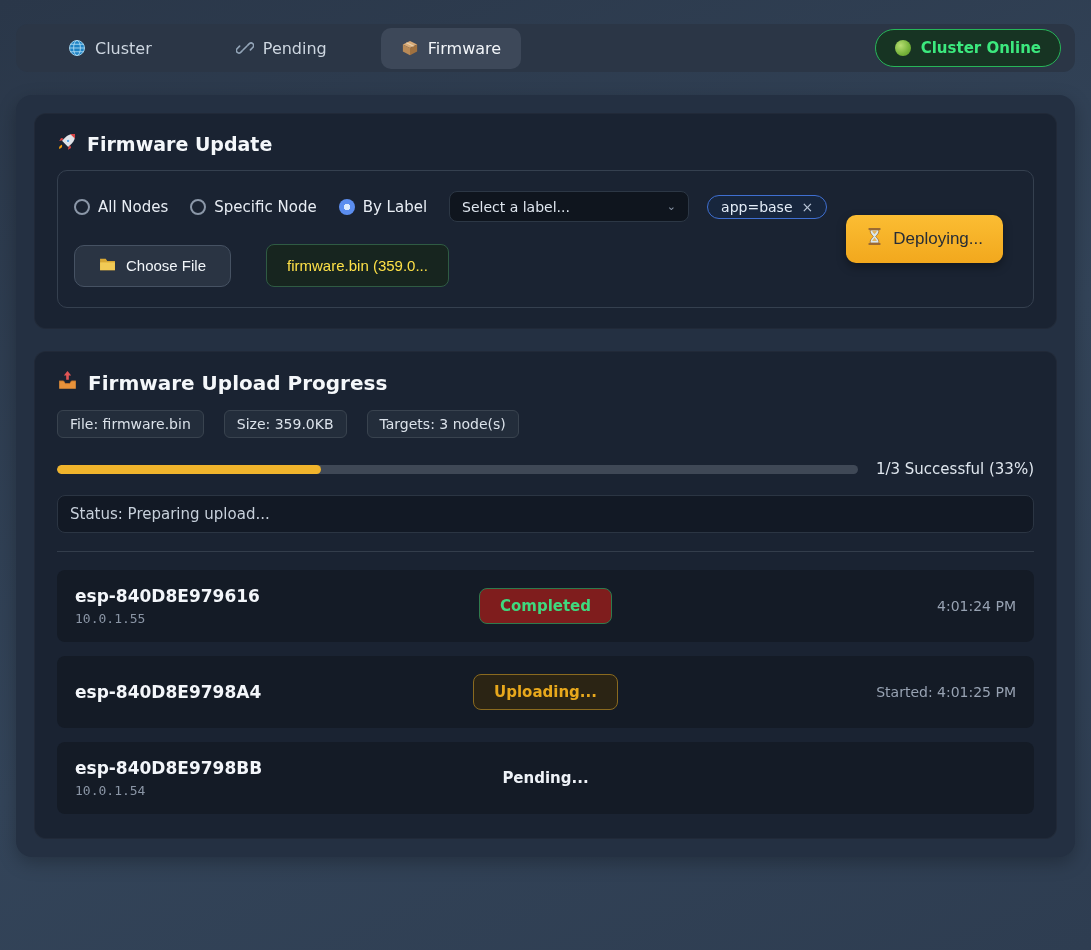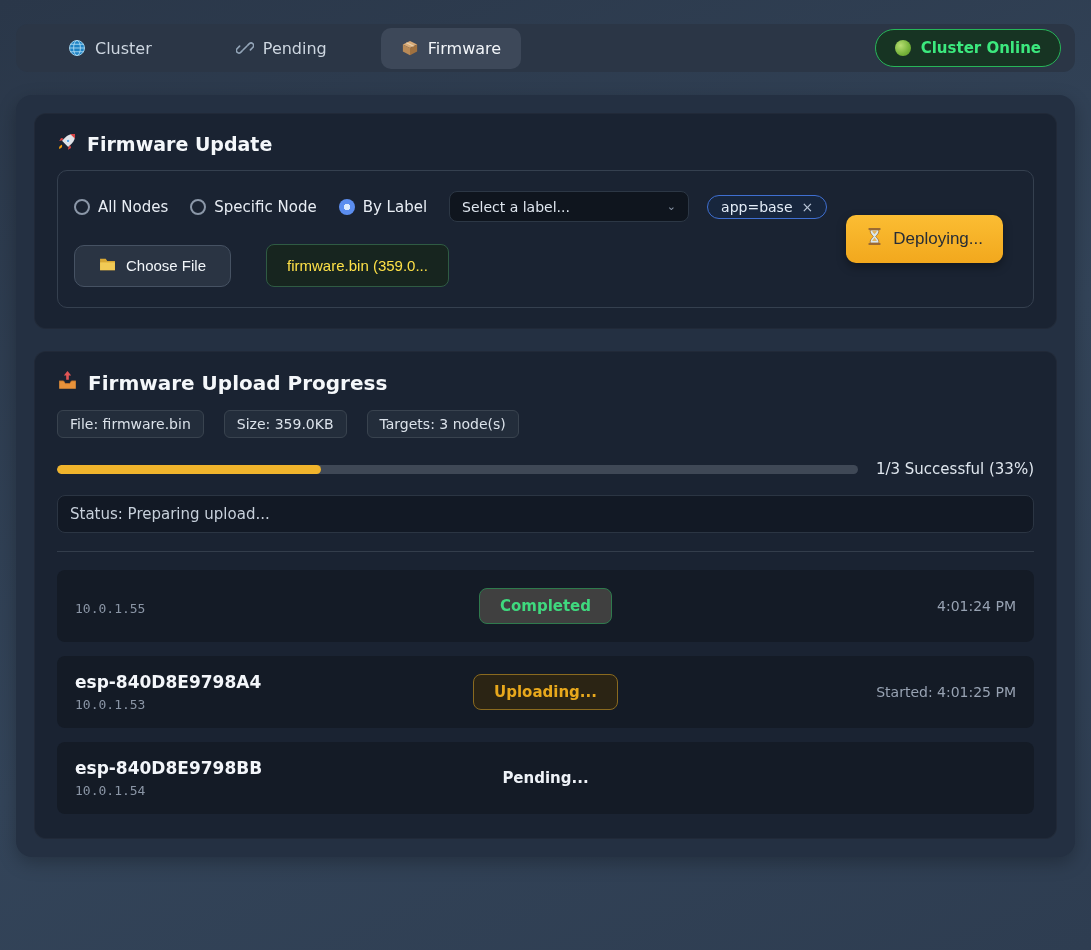--- a/index.html
+++ b/index.html
@@ -123,21 +123,21 @@
     background:#141b26; border-radius:8px; height:72px;
     display:grid; grid-template-columns:1fr auto 1fr; align-items:center;
     padding:0 18px; margin-bottom:14px;
   }
   .node-row:last-child { margin-bottom:4px; }
   .node-name { font-size:17px; font-weight:bold; color:#f3f6fa; }
   .node-ip { font-family:"DejaVu Sans Mono","Liberation Mono",monospace; font-size:13px; color:#8a95a5; margin-top:5px; }
   .node-time { text-align:right; font-size:14px; color:#97a2b2; }
 
   .badge { border-radius:8px; padding:8px 20px; font-size:15px; font-weight:bold; }
-  .badge.success { color:#3fd97e; border:1px solid #2f7a4d; background:#404040; }
+  .badge.success { color:#3fd97e; border:1px solid #2f7a4d; background:#7f1d1d; }
   .badge.warning { color:#e8a81c; border:1px solid #8a6a1f; background:#2b2414; }
   .badge.pending { color:#eef2f7; background:transparent; border:none; padding:8px 4px; }
 </style>
 </head>
 <body>
 
 <div class="navbar">
   <div class="nav-item">
     <span>
       <svg width="18" height="18" viewBox="0 0 24 24">
@@ -273,30 +273,30 @@
       </div>
       <span class="progress-label">1/3 Successful (33%)</span>
     </div>
 
     <div class="status-box">Status: Preparing upload...</div>
 
     <hr class="divider">
 
     <div class="node-row">
       <div>
+        <div class="node-name">esp-840D8E979616</div>
         <div class="node-ip">10.0.1.55</div>
       </div>
       <span class="badge success">Completed</span>
       <div class="node-time">4:01:24 PM</div>
     </div>
 
     <div class="node-row">
       <div>
         <div class="node-name">esp-840D8E9798A4</div>
-        <div class="node-ip">10.0.1.53</div>
       </div>
       <span class="badge warning">Uploading...</span>
       <div class="node-time">Started: 4:01:25 PM</div>
     </div>
 
     <div class="node-row">
       <div>
         <div class="node-name">esp-840D8E9798BB</div>
         <div class="node-ip">10.0.1.54</div>
       </div>

